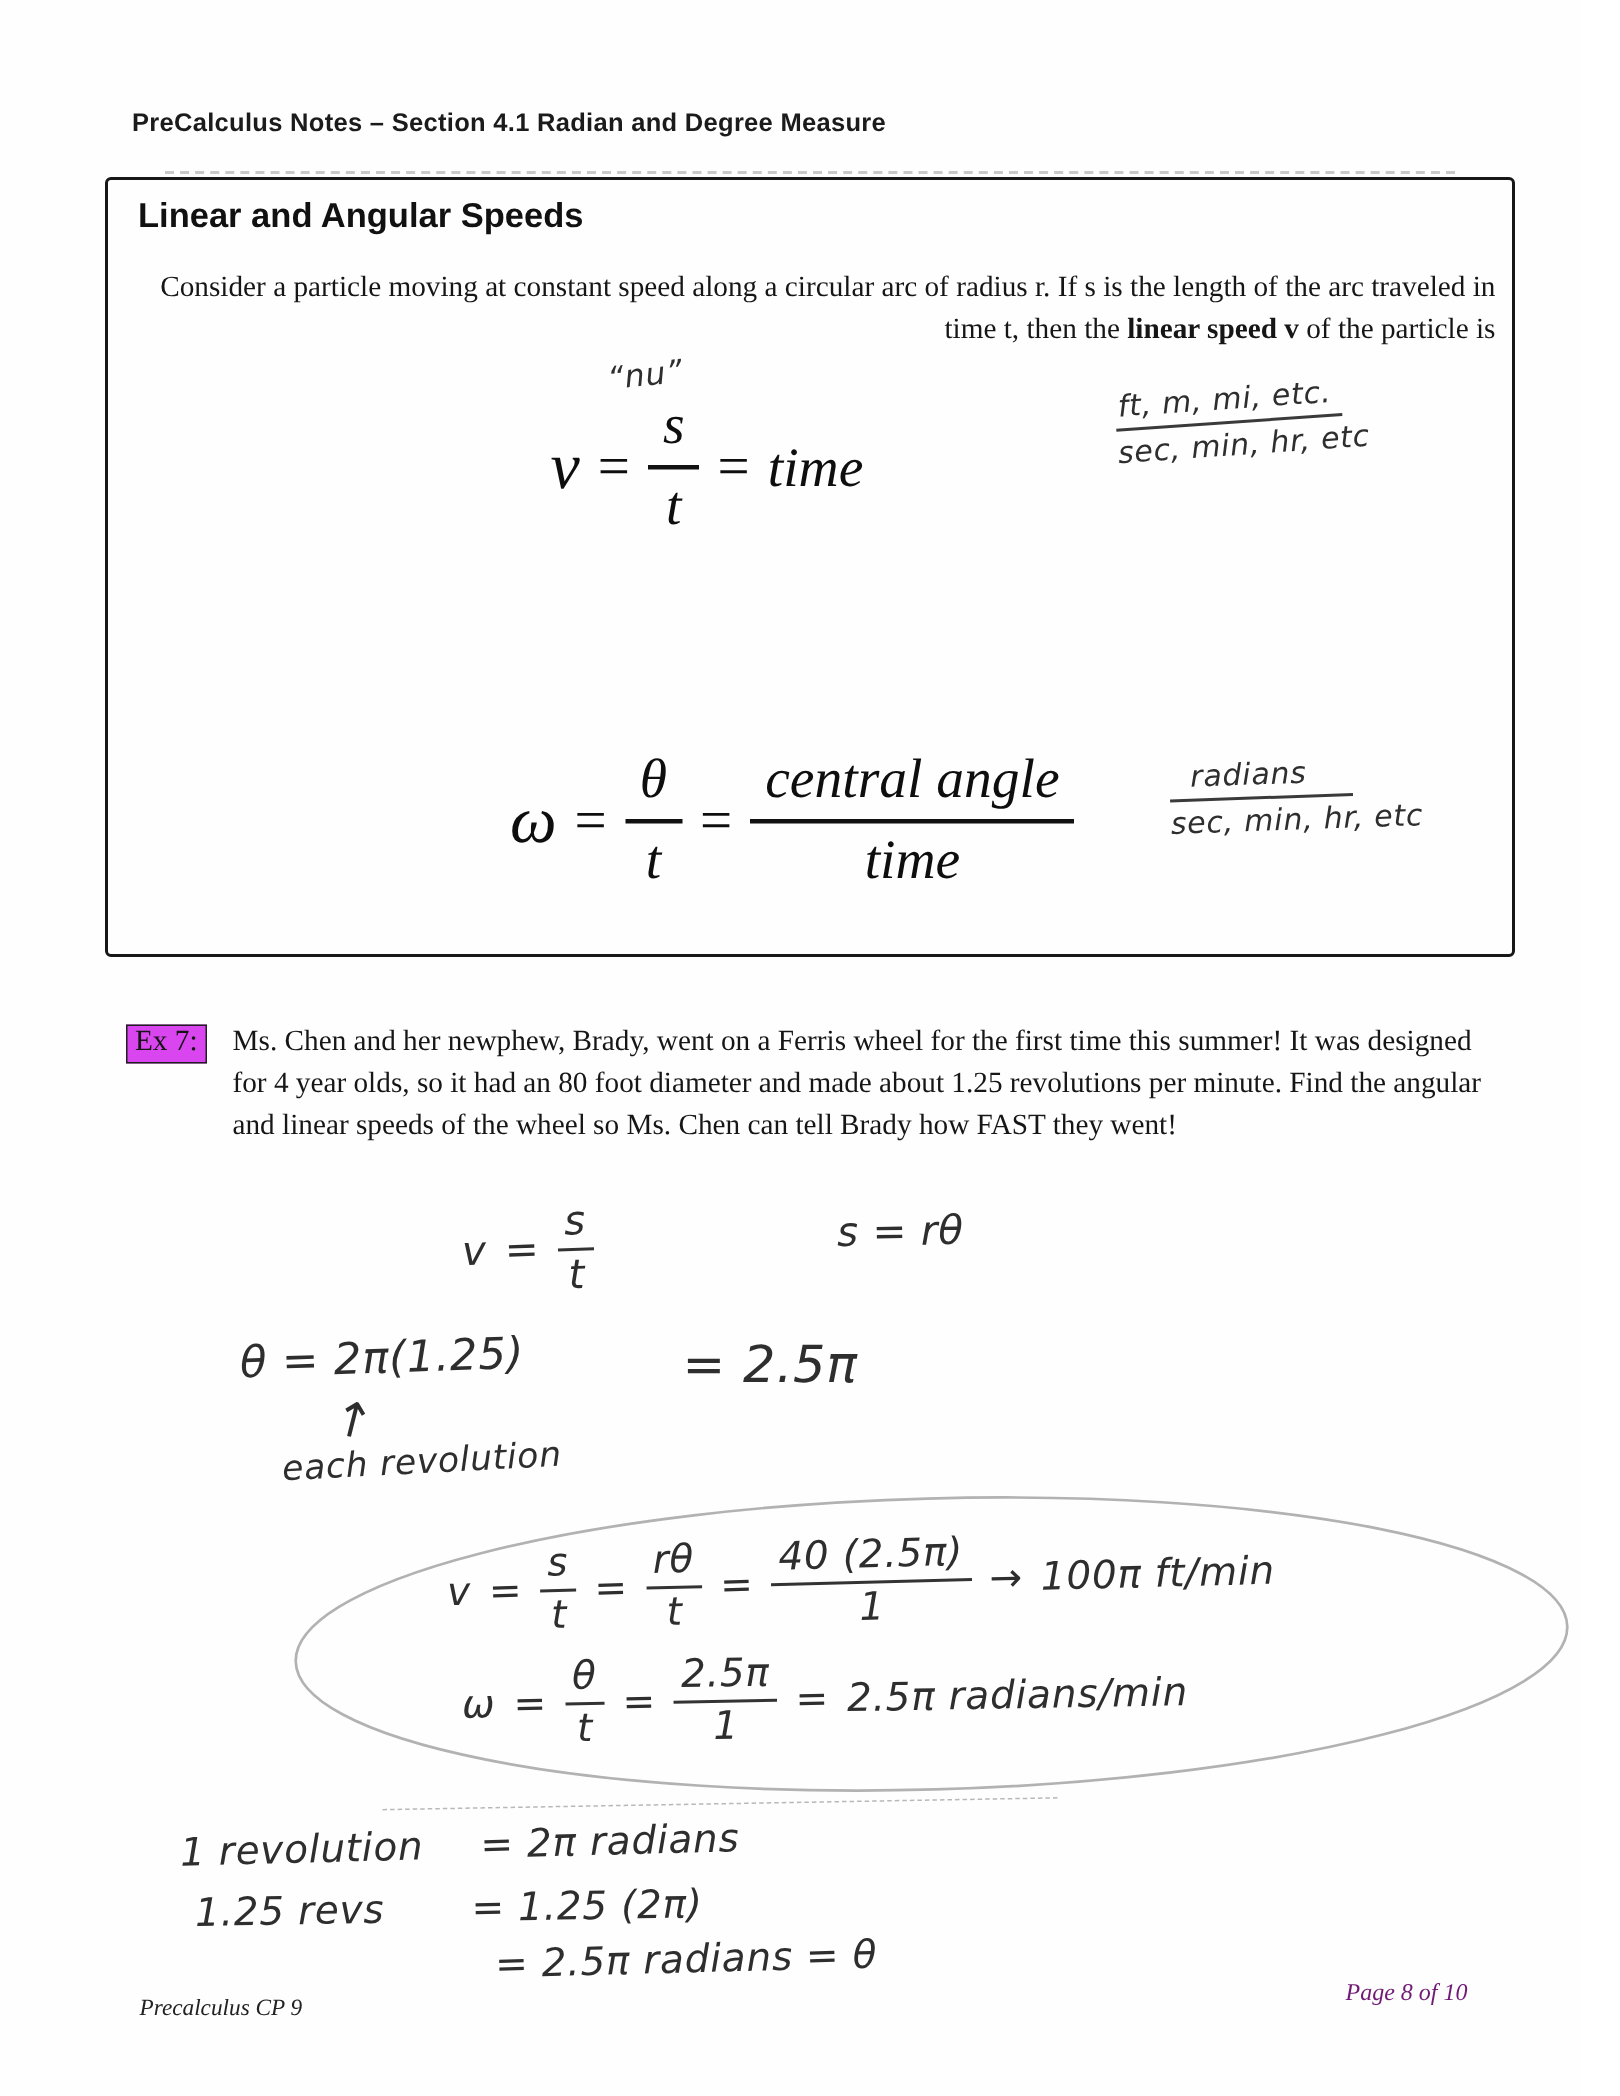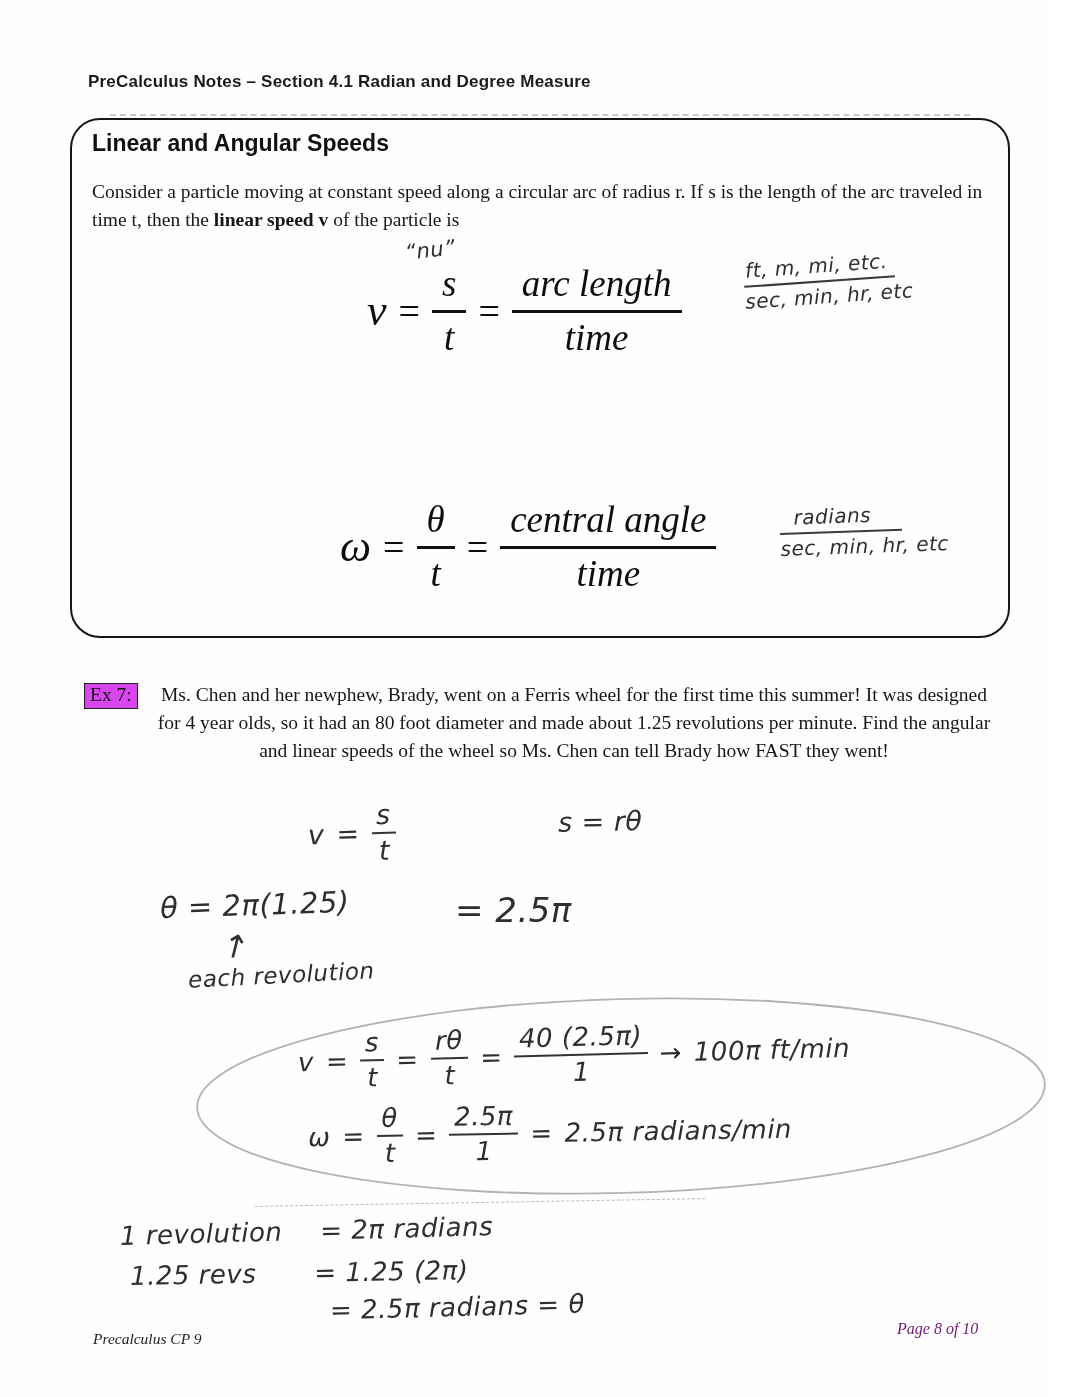--- a/index.html
+++ b/index.html
@@ -9,32 +9,32 @@
   }
   
   .header{
     position:absolute;left:88px;top:72px;
     font-family:"Liberation Sans",sans-serif;font-size:17px;font-weight:600;
     color:#1b1b1b;letter-spacing:0.2px;
   }
   
   .notes-box{
     position:absolute;left:70px;top:118px;width:936px;height:516px;
-    border:2.5px solid #171717;border-radius:30px;background:#fefefe;
+    border:2.5px solid #171717;border-radius:4px;background:#fefefe;
   }
   .box-topdash{
     position:absolute;left:110px;top:114px;width:860px;height:0;
     border-top:2px dashed #8a8a8a;opacity:.45;
   }
   .box-title{
     position:absolute;left:20px;top:10px;
     font-family:"Liberation Sans",sans-serif;font-size:23px;font-weight:bold;color:#111;
   }
   .para{position:absolute;margin:0;font-size:19.5px;line-height:1.45;color:#161616;}
-  .p1{left:20px;top:58px;width:905px;}
+  .p1{left:20px;top:58px;width:905px;text-align:right;}
   .p2{left:20px;top:295px;width:905px;}
   
   .formula{position:absolute;display:flex;align-items:center;gap:12px;
     font-family:"Liberation Serif",serif;font-style:italic;color:#0e0e0e;}
   .f1{left:295px;top:142px;}
   .f2{left:268px;top:378px;}
   .flhs{font-size:44px;}
   .feq{font-size:38px;font-style:normal;}
   .frac{display:inline-block;text-align:center;vertical-align:middle;}
   .frac .num{display:block;border-bottom:3px solid #111;padding:0 10px 5px;font-size:37px;}
@@ -48,21 +48,21 @@
   .u2{left:708px;top:383px;transform:rotate(-2deg);}
   .units .utop{border-bottom:2px solid #3a3a3a;padding:0 6px 3px 2px;}
   .units .ubot{padding-top:2px;}
   .u2 .utop{padding-left:14px;padding-right:30px;}
   
   .ex-label{
     position:absolute;left:84px;top:683px;border:1.9px solid #1f1f1f;
     padding:0px 5px 2px;font-size:19.5px;background:#d946ef;
   }
   .ex-text{position:absolute;left:155px;top:681px;width:838px;margin:0;
-    font-size:19.5px;line-height:1.43;color:#161616;text-align:center;}
+    font-size:19.5px;line-height:1.43;color:#161616;}
   
   .hwfrac{display:inline-block;text-align:center;vertical-align:middle;}
   .hwfrac .n{display:block;border-bottom:2.2px solid #333;padding:0 5px 2px;}
   .hwfrac .d{display:block;padding-top:1px;}
   .work-line{display:flex;align-items:center;gap:12px;}
   .wA1{left:308px;top:800px;font-size:27px;transform:rotate(-2deg);}
   .wA2{left:558px;top:806px;font-size:27px;transform:rotate(-1deg);}
   .wB1{left:160px;top:888px;font-size:29px;transform:rotate(-2deg);}
   .wB2{left:455px;top:890px;font-size:34px;}
   .warrow{left:222px;top:928px;font-size:32px;transform:rotate(14deg);font-style:normal;}
@@ -102,21 +102,20 @@
 
     <div class="formula f1">
       <span class="flhs">v</span>
       <span class="feq">=</span>
       <span class="frac">
         <span class="num">s</span>
         <span class="den">t</span>
       </span>
       <span class="feq">=</span>
       <span class="frac">
-        <span class="num">arc length</span>
         <span class="den">time</span>
       </span>
     </div>
 
     <div class="hw units u1">
       <span class="utop">ft, m, mi, etc.</span>
       <span class="ubot">sec, min, hr, etc</span>
     </div>
 
 

